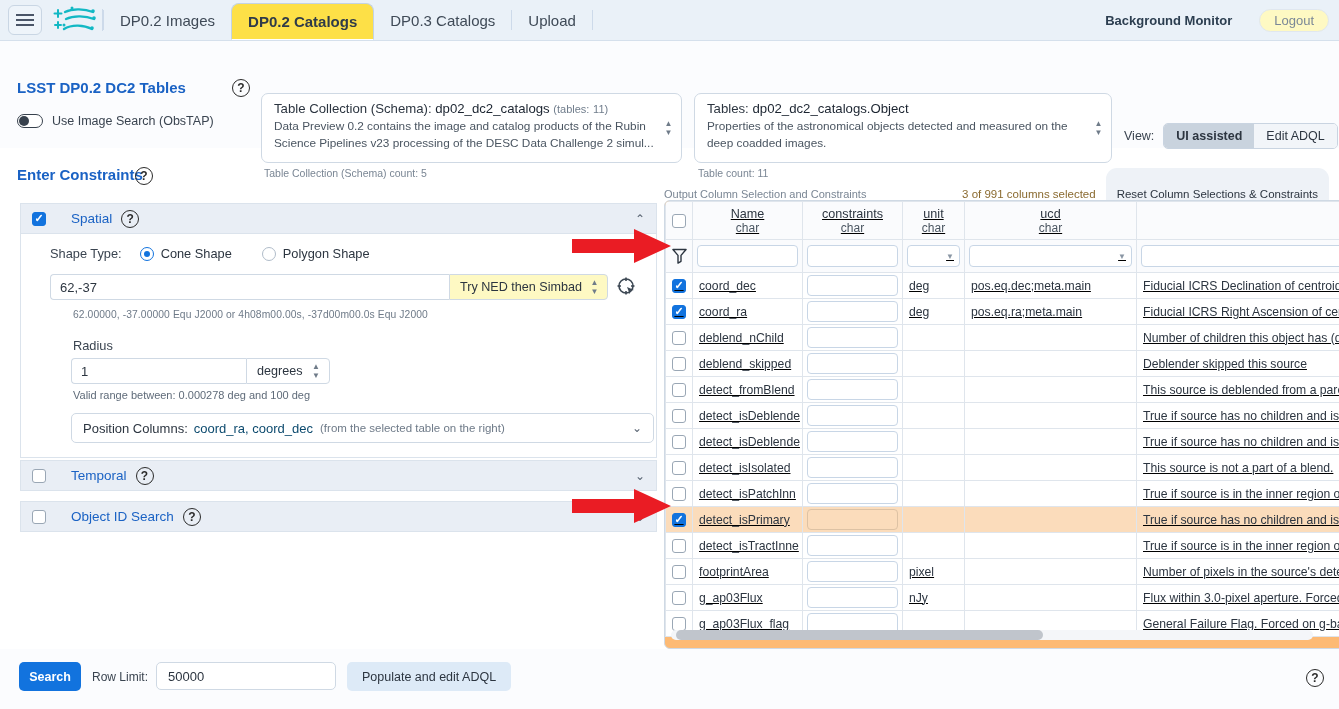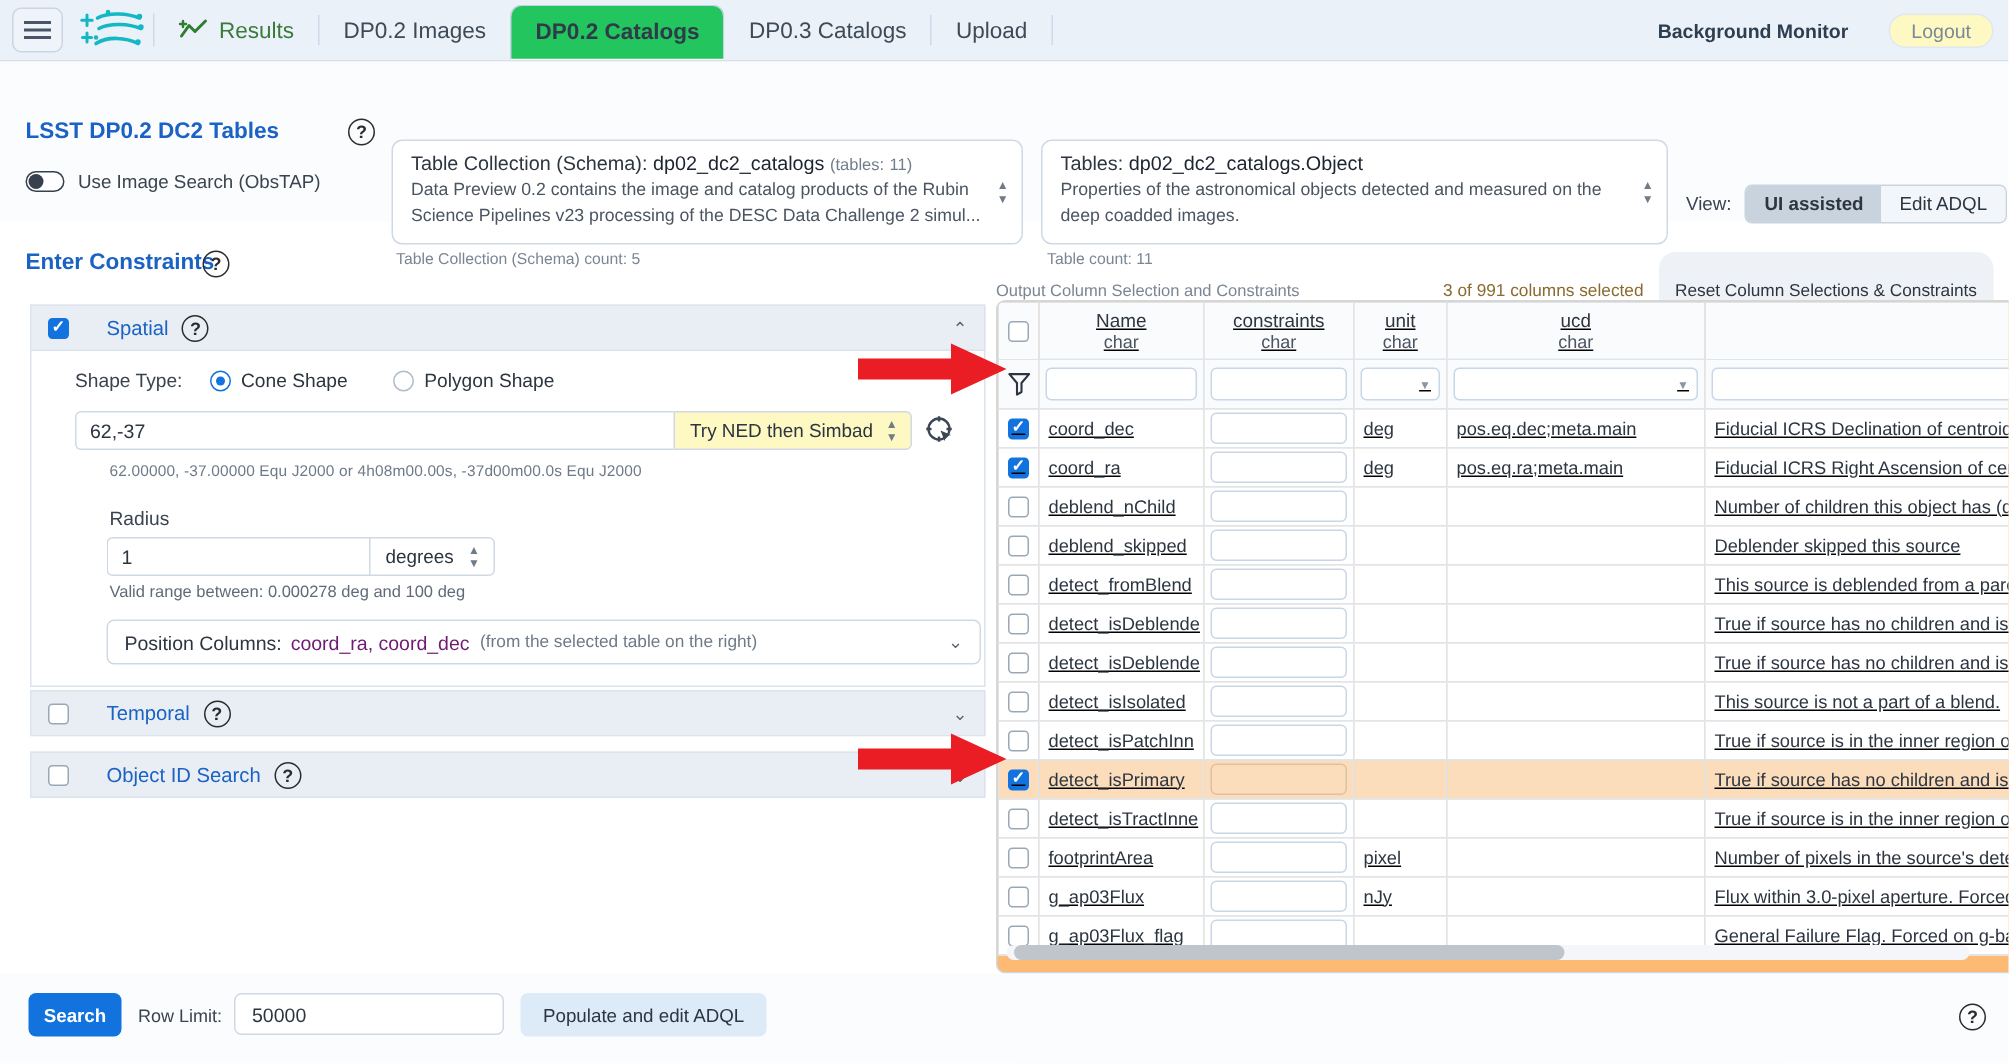--- a/index.html
+++ b/index.html
@@ -29,21 +29,21 @@
   .vdiv { width:1px; background:#cddaea; margin:9px 0; }
 
   .tabs { display:flex; align-items:stretch; }
   .tab {
     display:flex; align-items:center; gap:7px;
     padding:0 16px; font-size:15px; color:#3f4a57; cursor:pointer;
     position:relative;
   }
   .tab.results { color:#3a7a3a; }
   .tab.active {
-    background:#22c55e;
+    background:#fde047;
     border:1px solid #c3d3e3; border-bottom:1px solid #ffffff;
     border-radius:8px 8px 0 0;
     margin-top:3px;
     font-weight:600; color:#2f3b49;
     z-index:3;
   }
   .tabsep { width:1px; background:#cddaea; margin:10px 0; }
 
   .topright { margin-left:auto; display:flex; align-items:center; gap:0; padding-right:10px; }
   .bgmon { font-size:13px; font-weight:bold; color:#2c3e50; padding:0 14px; cursor:pointer; }
@@ -162,21 +162,21 @@
     display:flex; align-items:center; gap:8px; cursor:pointer;
   }
   .radius-hint { font-size:11px; color:#5f6b79; margin-top:5px; margin-left:38px; }
 
   .poscol {
     margin-top:12px; margin-left:36px; width:583px; height:30px;
     border:1px solid #cfd9e4; border-radius:5px; background:#fff;
     display:flex; align-items:center; padding:0 11px; cursor:pointer;
   }
   .poscol .t1 { font-size:13px; color:#2c3540; }
-  .poscol .t2 { font-size:13px; color:#701a75; margin-left:6px; }
+  .poscol .t2 { font-size:13px; color:#0c4a6e; margin-left:6px; }
   .poscol .t3 { font-size:11.5px; color:#6e7a88; margin-left:7px; }
   .poscol .cv { margin-left:auto; font-size:12px; color:#5b6674; }
 
   .acc-gap { height:2px; }
 
   
   .colsel-info {
     position:absolute; right:10px; top:168px;
     display:flex; align-items:center; gap:10px;
   }
@@ -292,27 +292,20 @@
         </g>
         <g stroke="#12b8c4" stroke-width="2" stroke-linecap="round">
           <path d="M5 5 L5 12 M1.5 8.5 L8.5 8.5"></path>
           <path d="M5 17 L5 23 M2 20 L8 20"></path>
         </g>
       </svg>
     </div>
     <div class="vdiv"></div>
 
     <div class="tabs">
-      <div class="tab results">
-        <svg width="20" height="16" viewBox="0 0 20 16">
-          <polyline points="2,12 7,5 11,9 18,2" fill="none" stroke="#2f7d32" stroke-width="2" stroke-linecap="round" stroke-linejoin="round"></polyline>
-          <path d="M3 2 L3 6 M1 4 L5 4" stroke="#2f7d32" stroke-width="1.6" stroke-linecap="round"></path>
-        </svg>
-        <span>Results</span>
-      </div>
       <div class="tabsep"></div>
       <div class="tab">
         <span>DP0.2 Images</span>
       </div>
       <div class="tab active">
         <span>DP0.2 Catalogs</span>
       </div>
       <div class="tab">
         <span>DP0.3 Catalogs</span>
       </div>

